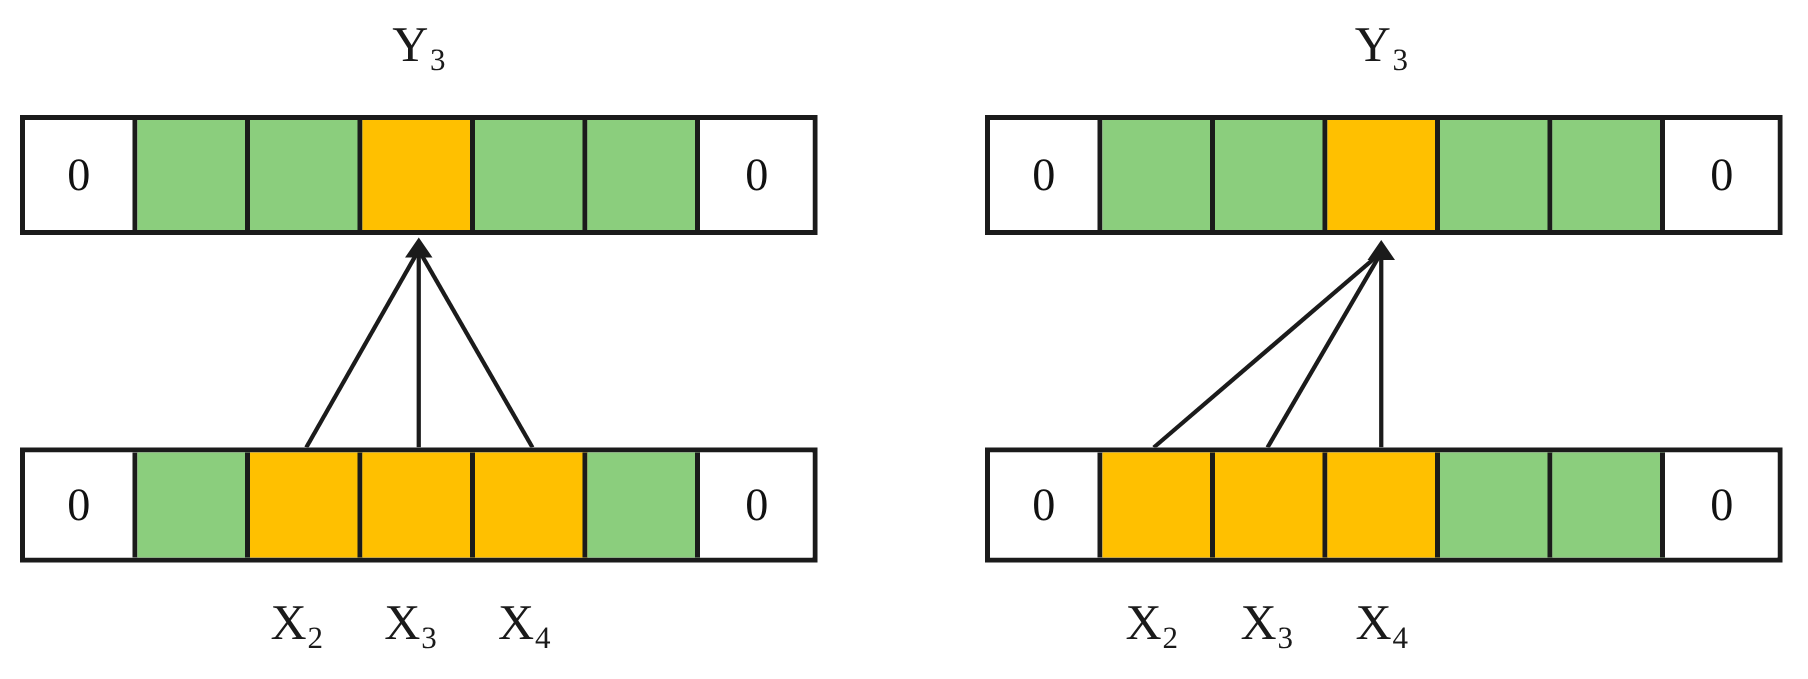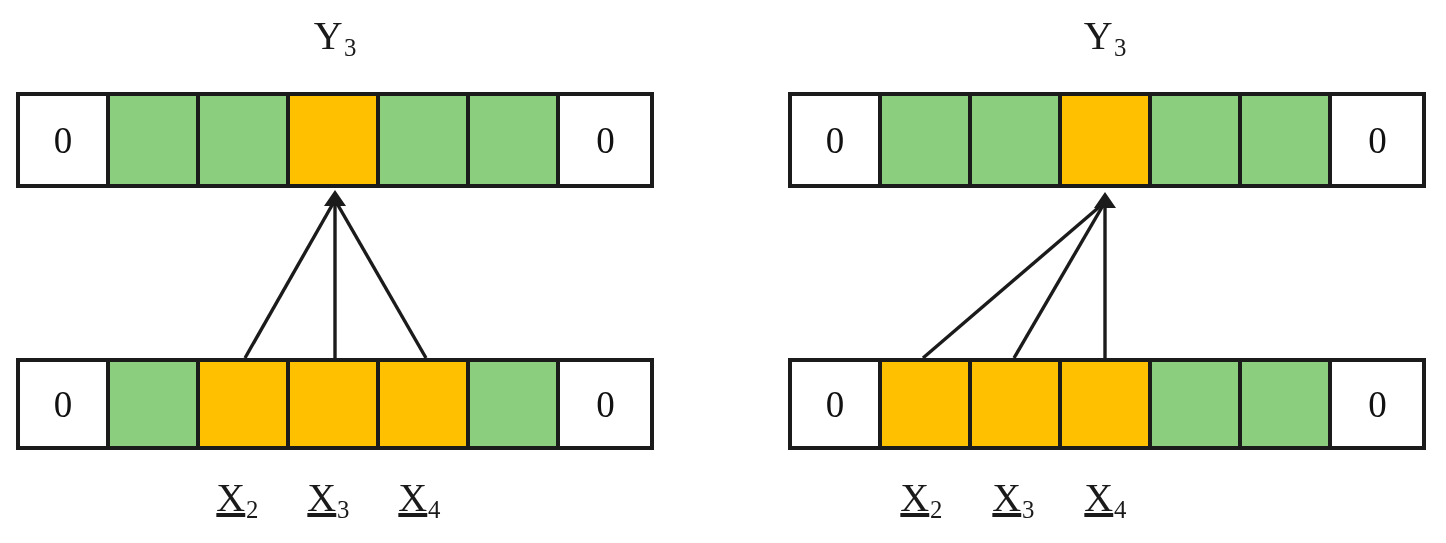--- a/index.html
+++ b/index.html
@@ -74,21 +74,20 @@
   .cell.blank  { background: #ffffff; }
 
   
   .in-label {
     position: absolute;
     font-size: 40px;
     line-height: 1;
     color: #1a1a1a;
     white-space: nowrap;
     transform: translateX(-50%);
-    text-decoration: underline;
   }
   .in-label sub {
     font-size: 0.62em;
     vertical-align: baseline;
     position: relative;
     top: 0.30em;
     left: 0.03em;
   }
 
   

